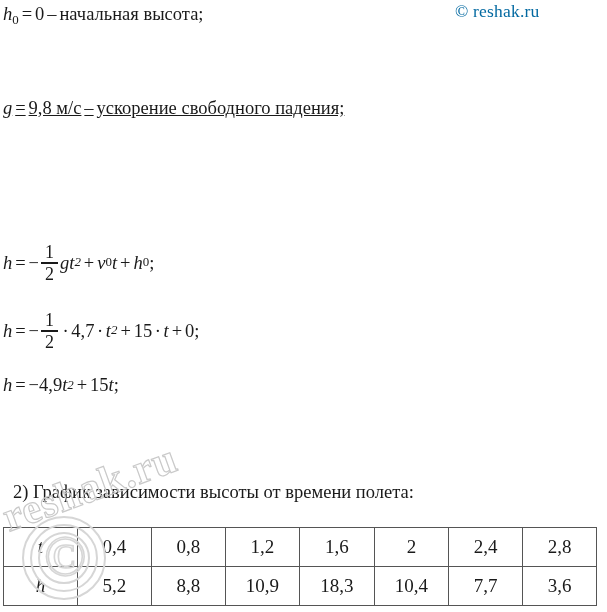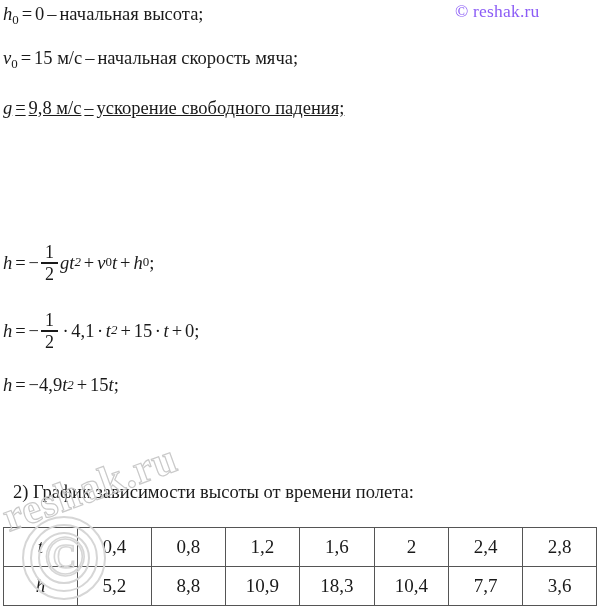--- a/index.html
+++ b/index.html
@@ -29,21 +29,21 @@
     inset: 0;
     pointer-events: none;
     z-index: 3;
   }
   .wm-corner {
     position: absolute;
     left: 455px;
     top: 1px;
     font-family: "Liberation Serif", "DejaVu Serif", serif;
     font-size: 17.5px;
-    color: #8b5cf6;
+    color: #0369a1;
     white-space: nowrap;
     letter-spacing: 0.2px;
   }
   .wm-diag {
     position: absolute;
     left: -4px;
     top: 496px;
     width: 200px;
     height: 60px;
     transform: rotate(-20deg);
@@ -172,23 +172,20 @@
 </style>
 </head>
 <body>
 
 <div class="page">
 
   <div class="line" style="left:3px; top:3px;">
     <span class="mi">h</span><span class="sub mi">0</span><span class="op">=</span><span>0</span><span class="op">–</span><span>начальная высота;</span>
   </div>
 
-  <div class="line" style="left:3px; top:47px;">
-    <span class="mi">v</span><span class="sub mi">0</span><span class="op">=</span><span>15 м/с</span><span class="op">–</span><span>начальная скорость мяча;</span>
-  </div>
 
   <div class="line" style="left:3px; top:97px;text-decoration:underline;">
     <span class="mi">g</span><span class="op">=</span><span>9,8 м/с</span><span class="op">–</span><span>ускорение свободного падения;</span>
   </div>
 
 
   <div class="eq" style="left:3px; top:243px;">
     <span class="row">
       <span class="mi">h</span>
       <span class="op">=</span>
@@ -216,21 +213,21 @@
     <span class="row">
       <span class="mi">h</span>
       <span class="op">=</span>
       <span>−</span>
       <span class="frac">
         <span class="num">1</span>
         <span class="bar"></span>
         <span class="den">2</span>
       </span>
       <span class="dotop">·</span>
-      <span>4,1</span>
+      <span>4,7</span>
       <span class="dotop">·</span>
       <span class="mi">t</span>
         <span class="sup">2</span>
       <span class="op">+</span>
       <span>15</span>
       <span class="dotop">·</span>
       <span class="mi">t</span>
       <span class="op">+</span>
       <span>0</span>
         <span>;</span>

